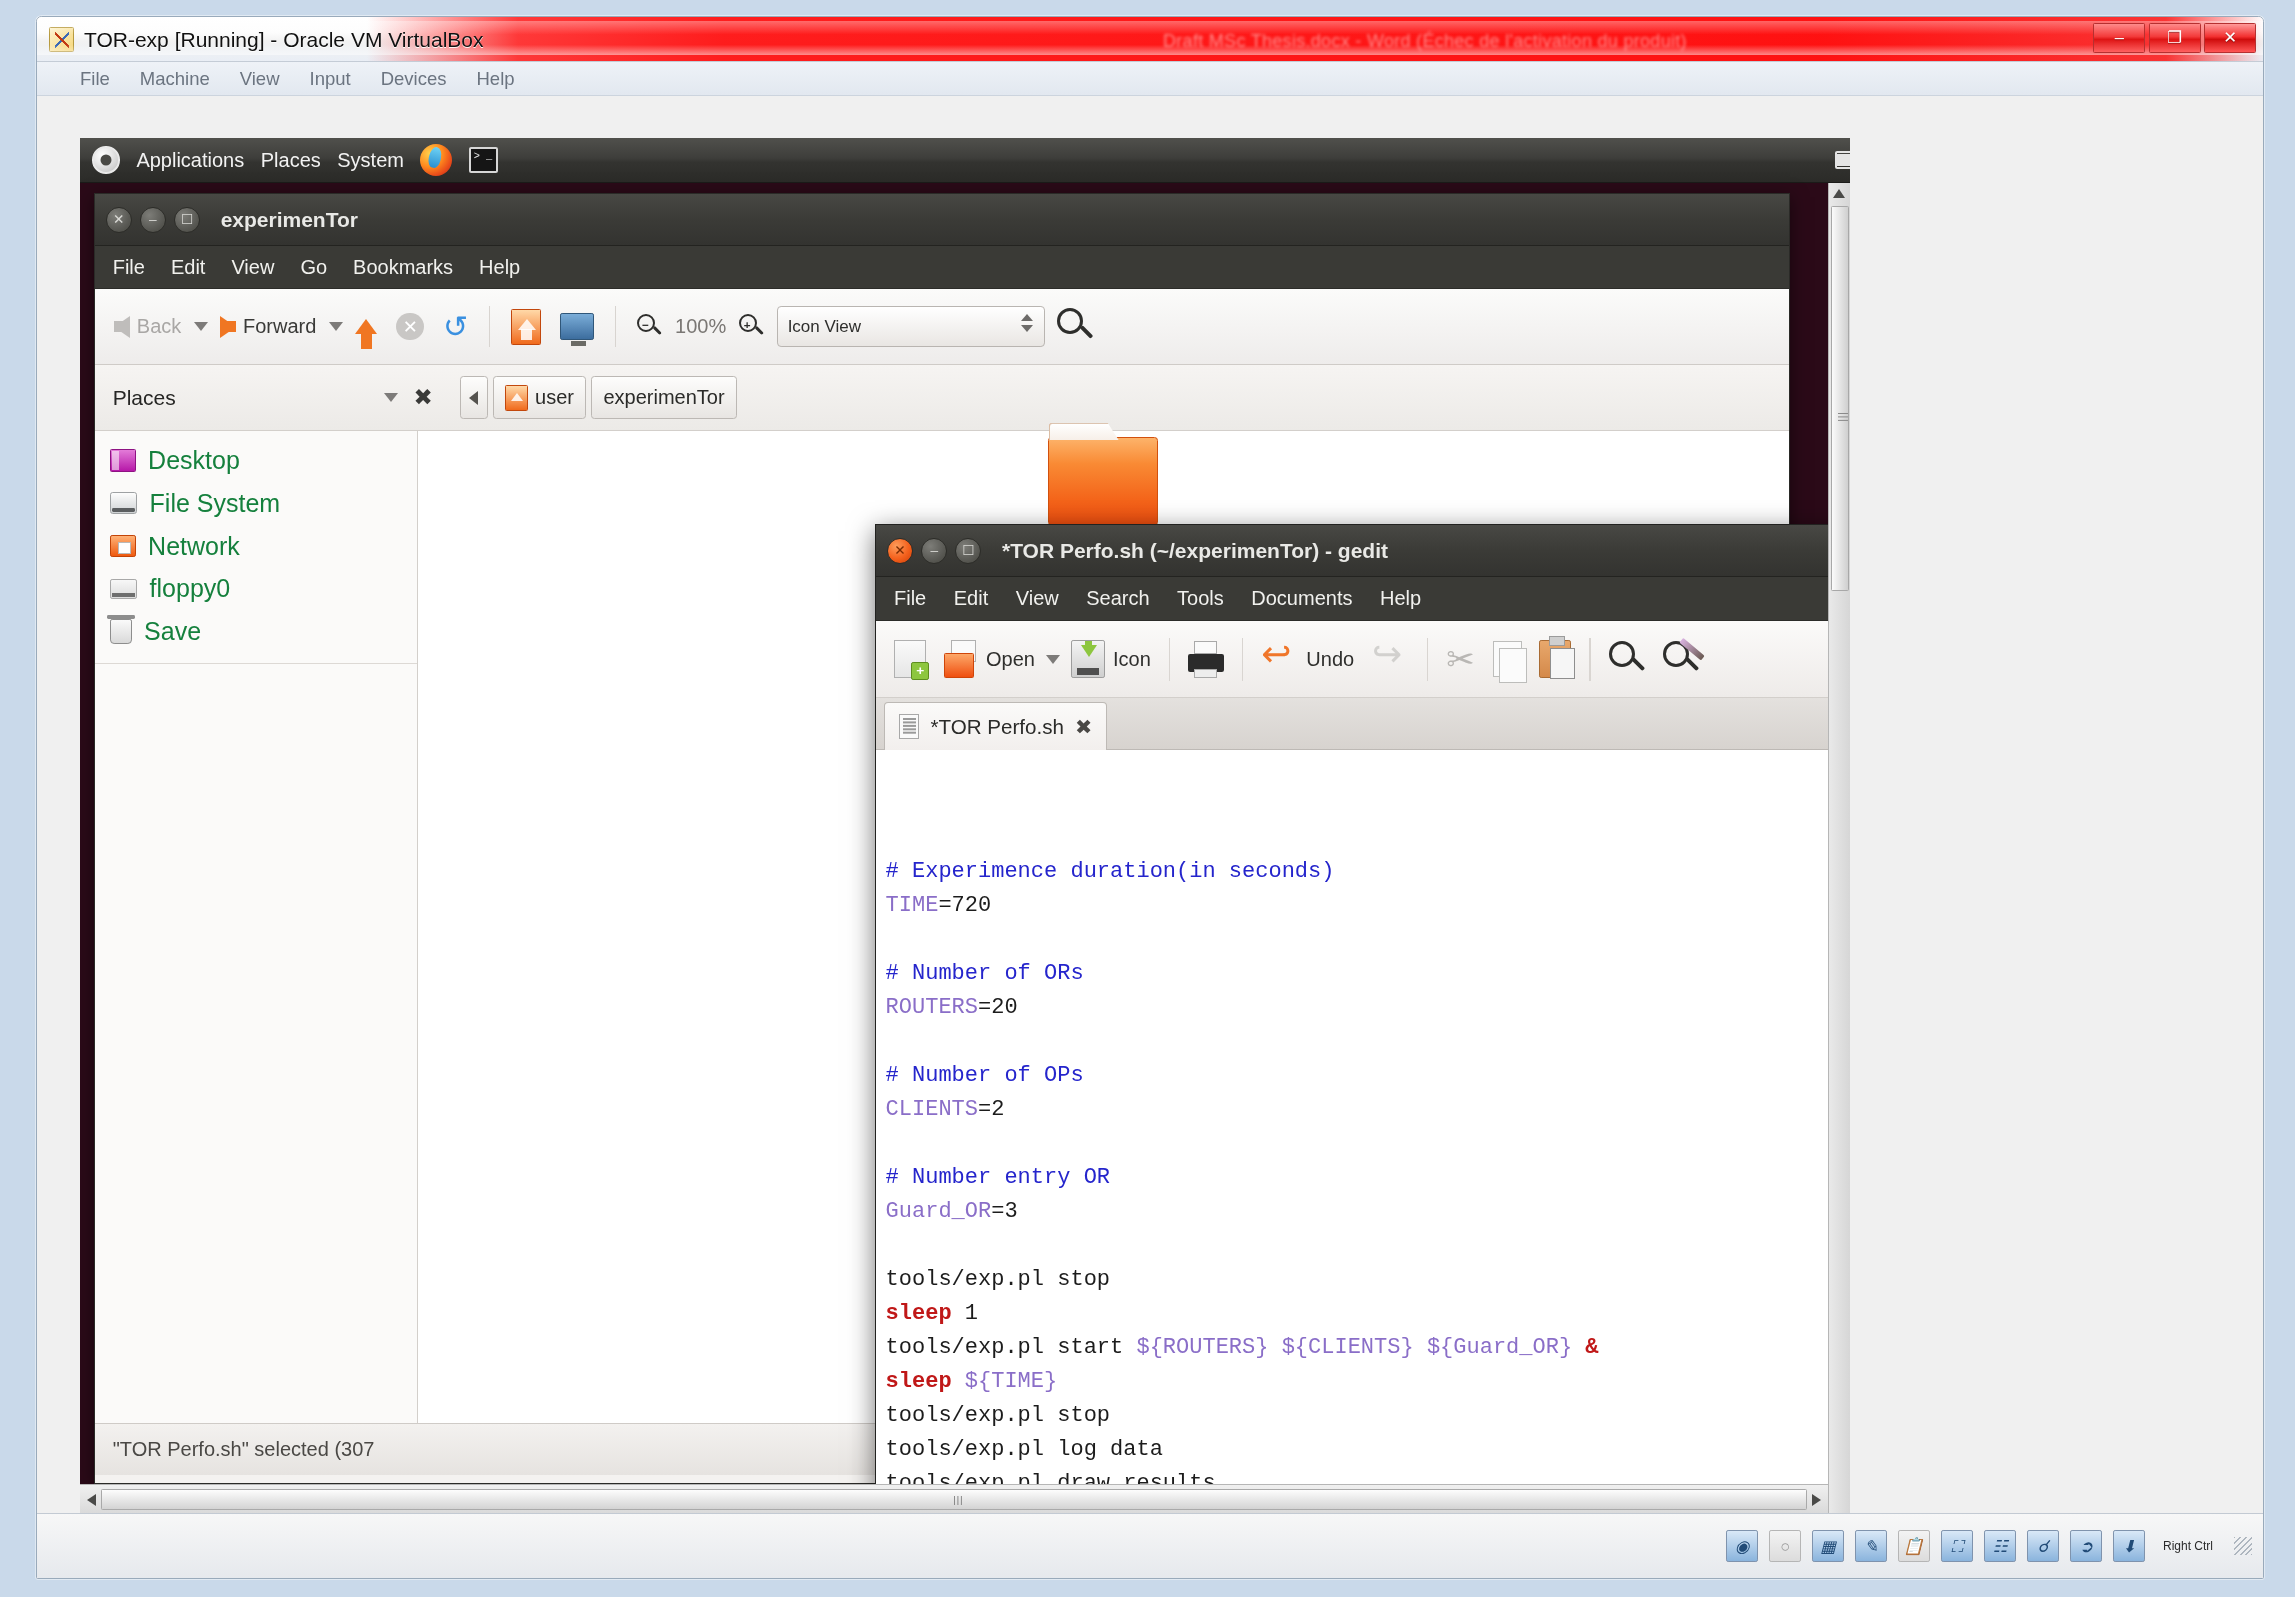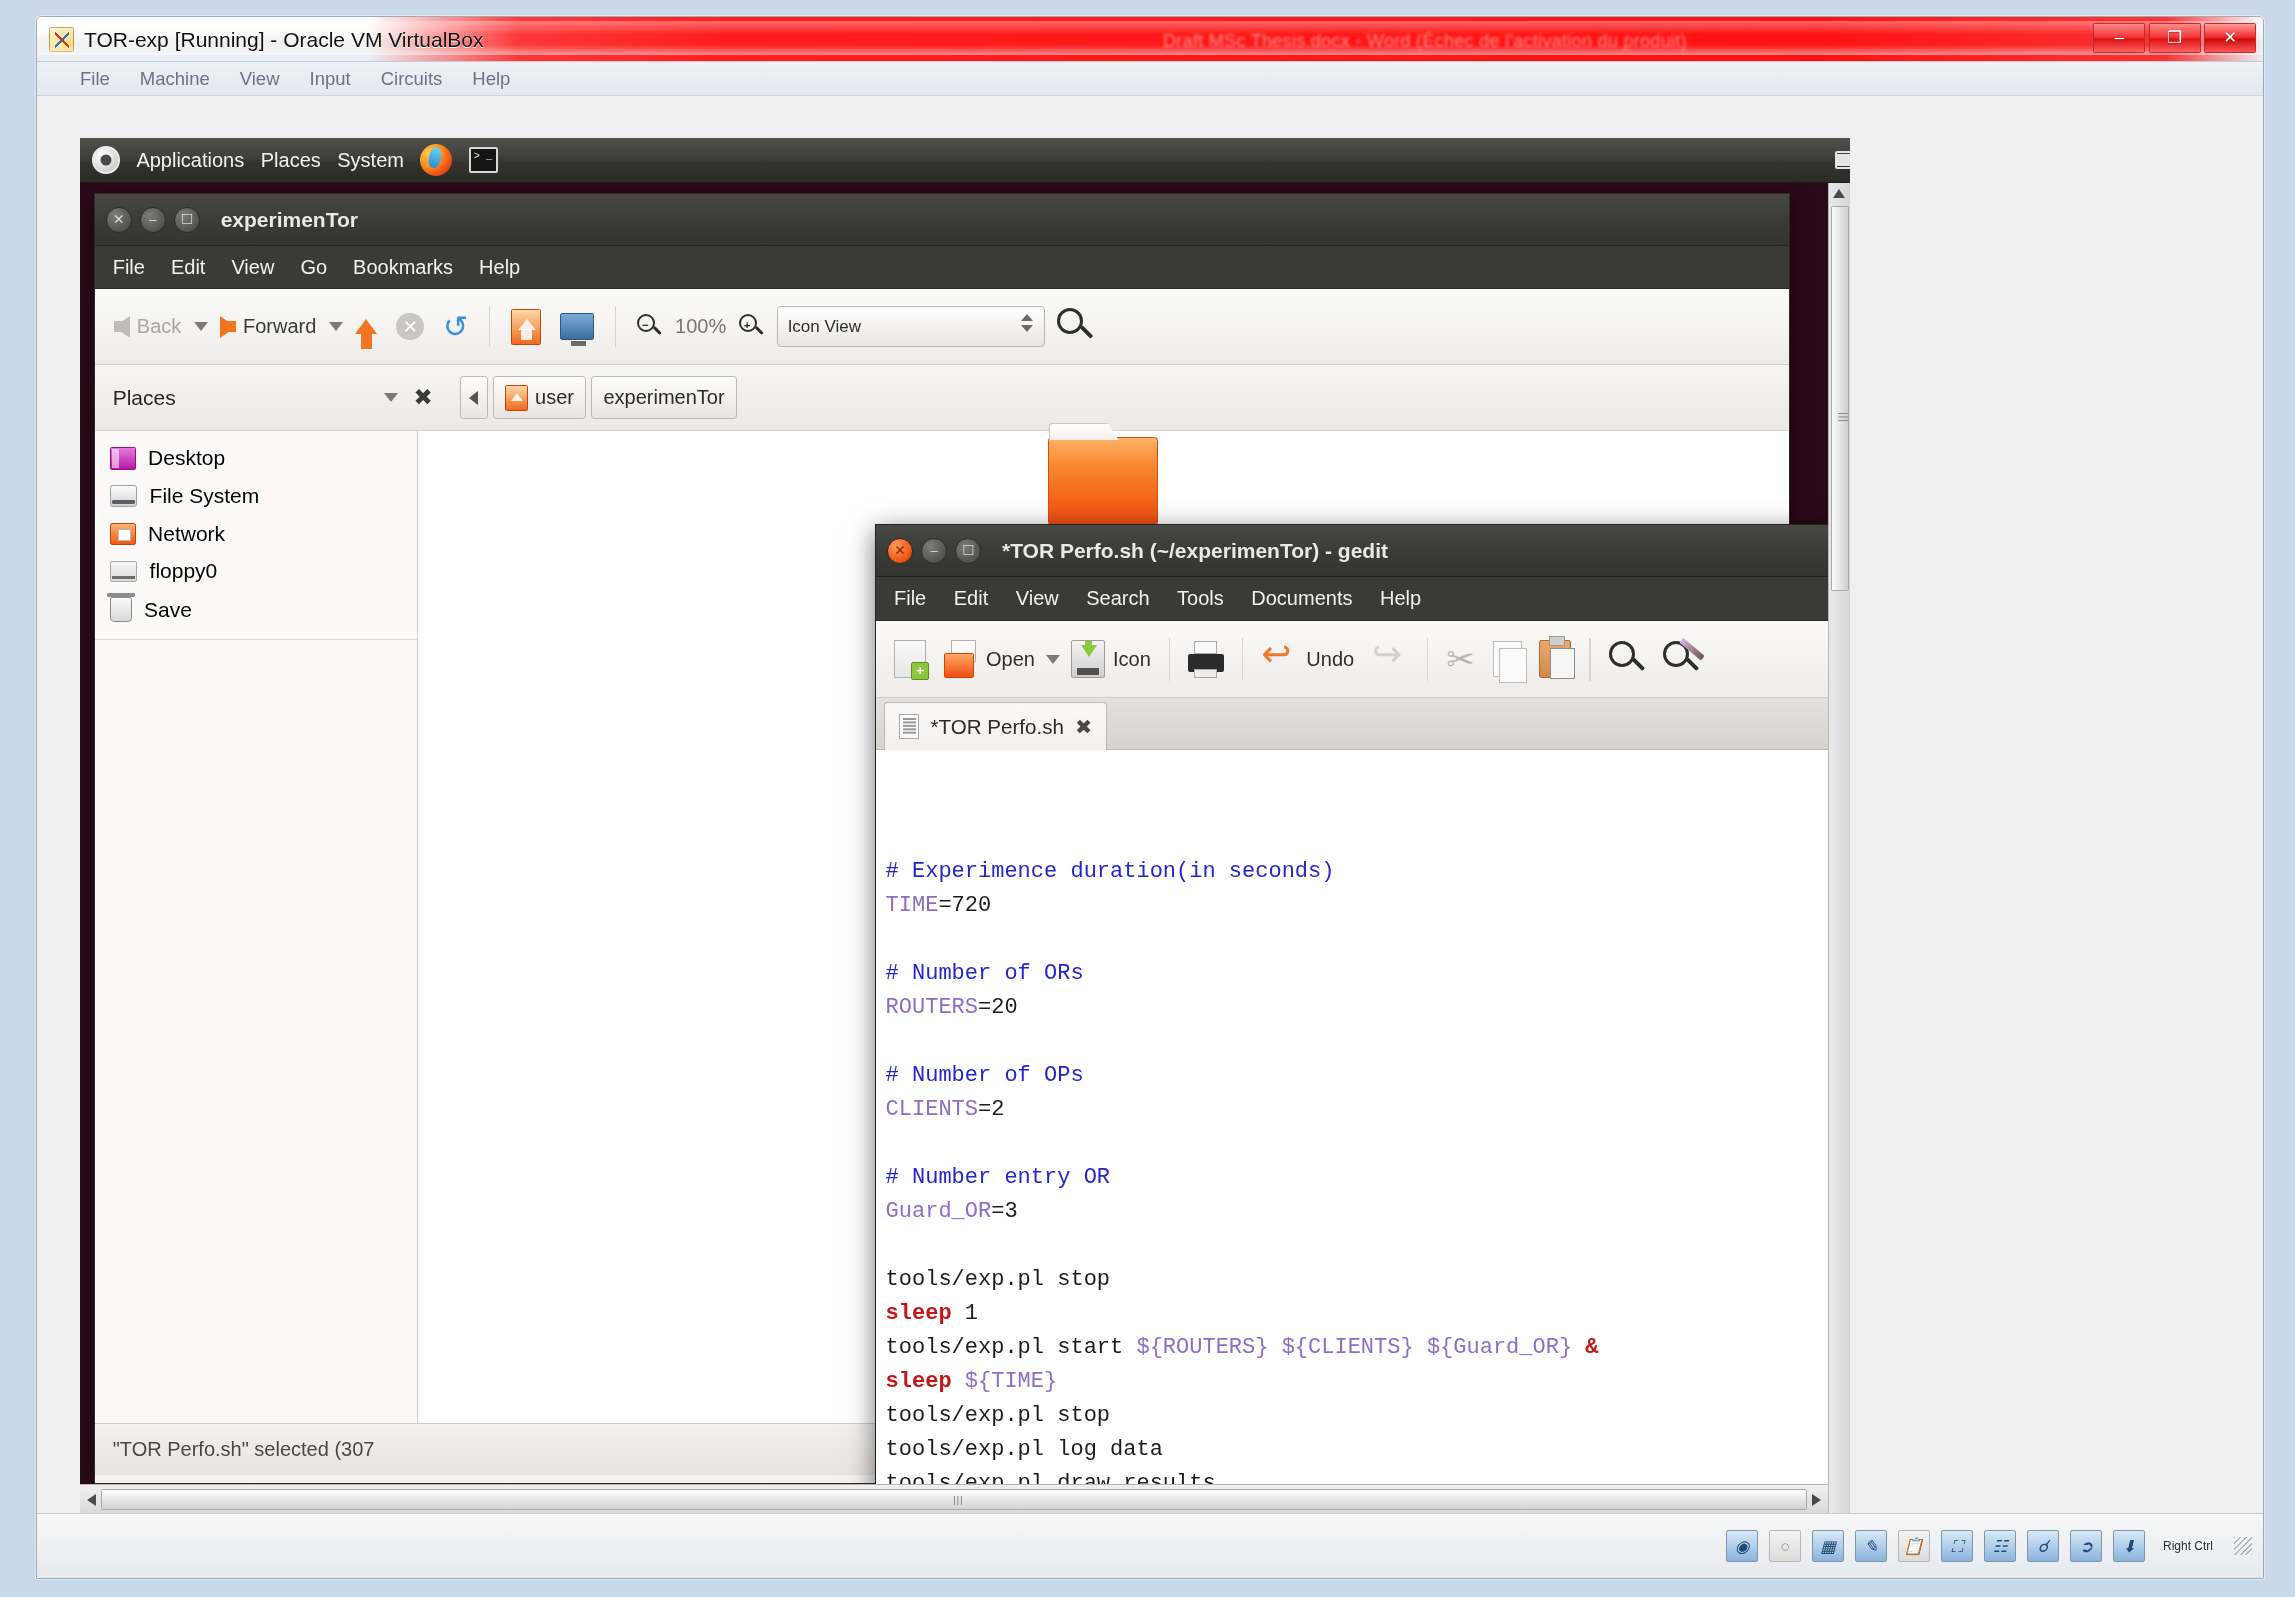--- a/index.html
+++ b/index.html
@@ -220,21 +220,21 @@
   .pbtn{height:43px;border:0.7px solid #bcb8b4;border-radius:3.4px;
     background:linear-gradient(to bottom,#fdfdfc,#e8e5e2);
     display:flex;align-items:center;gap:6.9px;padding:0 11px;font-size:20px;color:#2b2b29;}
   .pbtn.small{padding:0 8.2px;}
   .pbtn .mini-home{width:23px;height:26px;background:linear-gradient(to bottom,#ffd9a8,#f06a1c);border:0.7px solid #c2470c;border-radius:1.4px;position:relative;}
   .pbtn .mini-home:after{content:"";position:absolute;left:4.8px;top:7.6px;width:0;height:0;border-left:6.9px solid transparent;border-right:6.9px solid transparent;border-bottom:8.2px solid #fff;opacity:.85;}
   .tri-left{width:0;height:0;border-top:7.6px solid transparent;border-bottom:7.6px solid transparent;border-right:9.6px solid #55534f;}
 
   .nm-body { display:flex; height:992px; }
   .nm-sidebar { width:323px; background:#fbfaf9; border-right:0.7px solid #d3cfcb; padding-top:8.2px; }
-  .side-item { display:flex; align-items:center; gap:12.4px; padding:6.9px 0 6.9px 15px; font-size:21px; color:#000000; }
+  .side-item { display:flex; align-items:center; gap:12.4px; padding:6.9px 0 6.9px 15px; font-size:25px; color:#15803d; }
   .side-sep { height:0.7px; background:#ddd9d5; margin:9.6px 0 0 0; }
   .ic-desktop{width:26px;height:23px;background:linear-gradient(to bottom,#e37bd8,#b618a8);border:0.7px solid #8e1283;border-radius:1.4px;position:relative;}
   .ic-desktop:after{content:"";position:absolute;left:1.4px;top:1.4px;width:6.9px;height:19px;background:rgba(255,255,255,.55);}
   .ic-drive{width:27.5px;height:22px;background:linear-gradient(to bottom,#fdfdfd,#cfd2d4);border:0.7px solid #9ea1a3;border-radius:2.7px;position:relative;}
   .ic-drive:after{content:"";position:absolute;left:1.4px;bottom:1.4px;width:23px;height:4.1px;background:#5b5e60;border-radius:1.4px;}
   .ic-network{width:26px;height:22px;background:linear-gradient(to bottom,#ffb277,#ef5a10);border:0.7px solid #c24307;border-radius:2.1px;position:relative;}
   .ic-network:after{content:"";position:absolute;left:7.6px;top:5.5px;width:10.3px;height:10.3px;background:#fff;border:0.7px solid #b9b9b9;}
   .ic-floppy{width:27.5px;height:20.6px;background:linear-gradient(to bottom,#f7f7f7,#dcdcdc);border:0.7px solid #a8a8a8;border-radius:2.1px;position:relative;}
   .ic-floppy:after{content:"";position:absolute;left:1.4px;bottom:1.4px;width:23px;height:3.4px;background:#6e6e6e;}
   .ic-trash{width:22px;height:25px;background:linear-gradient(to bottom,#fafafa,#d9d9d9);border:1.4px solid #8d8d8d;border-radius:2.1px 2.1px 4.1px 4.1px;position:relative;}
@@ -394,21 +394,21 @@
       <div class="wb">❐</div>
       <div class="wb close">✕</div>
     </div>
   </div>
 
   <div id="vbox-menubar">
     <div class="mi">File</div>
     <div class="mi">Machine</div>
     <div class="mi">View</div>
     <div class="mi">Input</div>
-    <div class="mi">Circuits</div>
+    <div class="mi">Devices</div>
     <div class="mi">Help</div>
   </div>
 
   <div id="guest">
 
     <div id="gnome-panel">
       <div class="panel-left">
         <div class="ubtn-circle"></div>
         <div class="panel-item">Applications</div>
         <div class="panel-item">Places</div>

